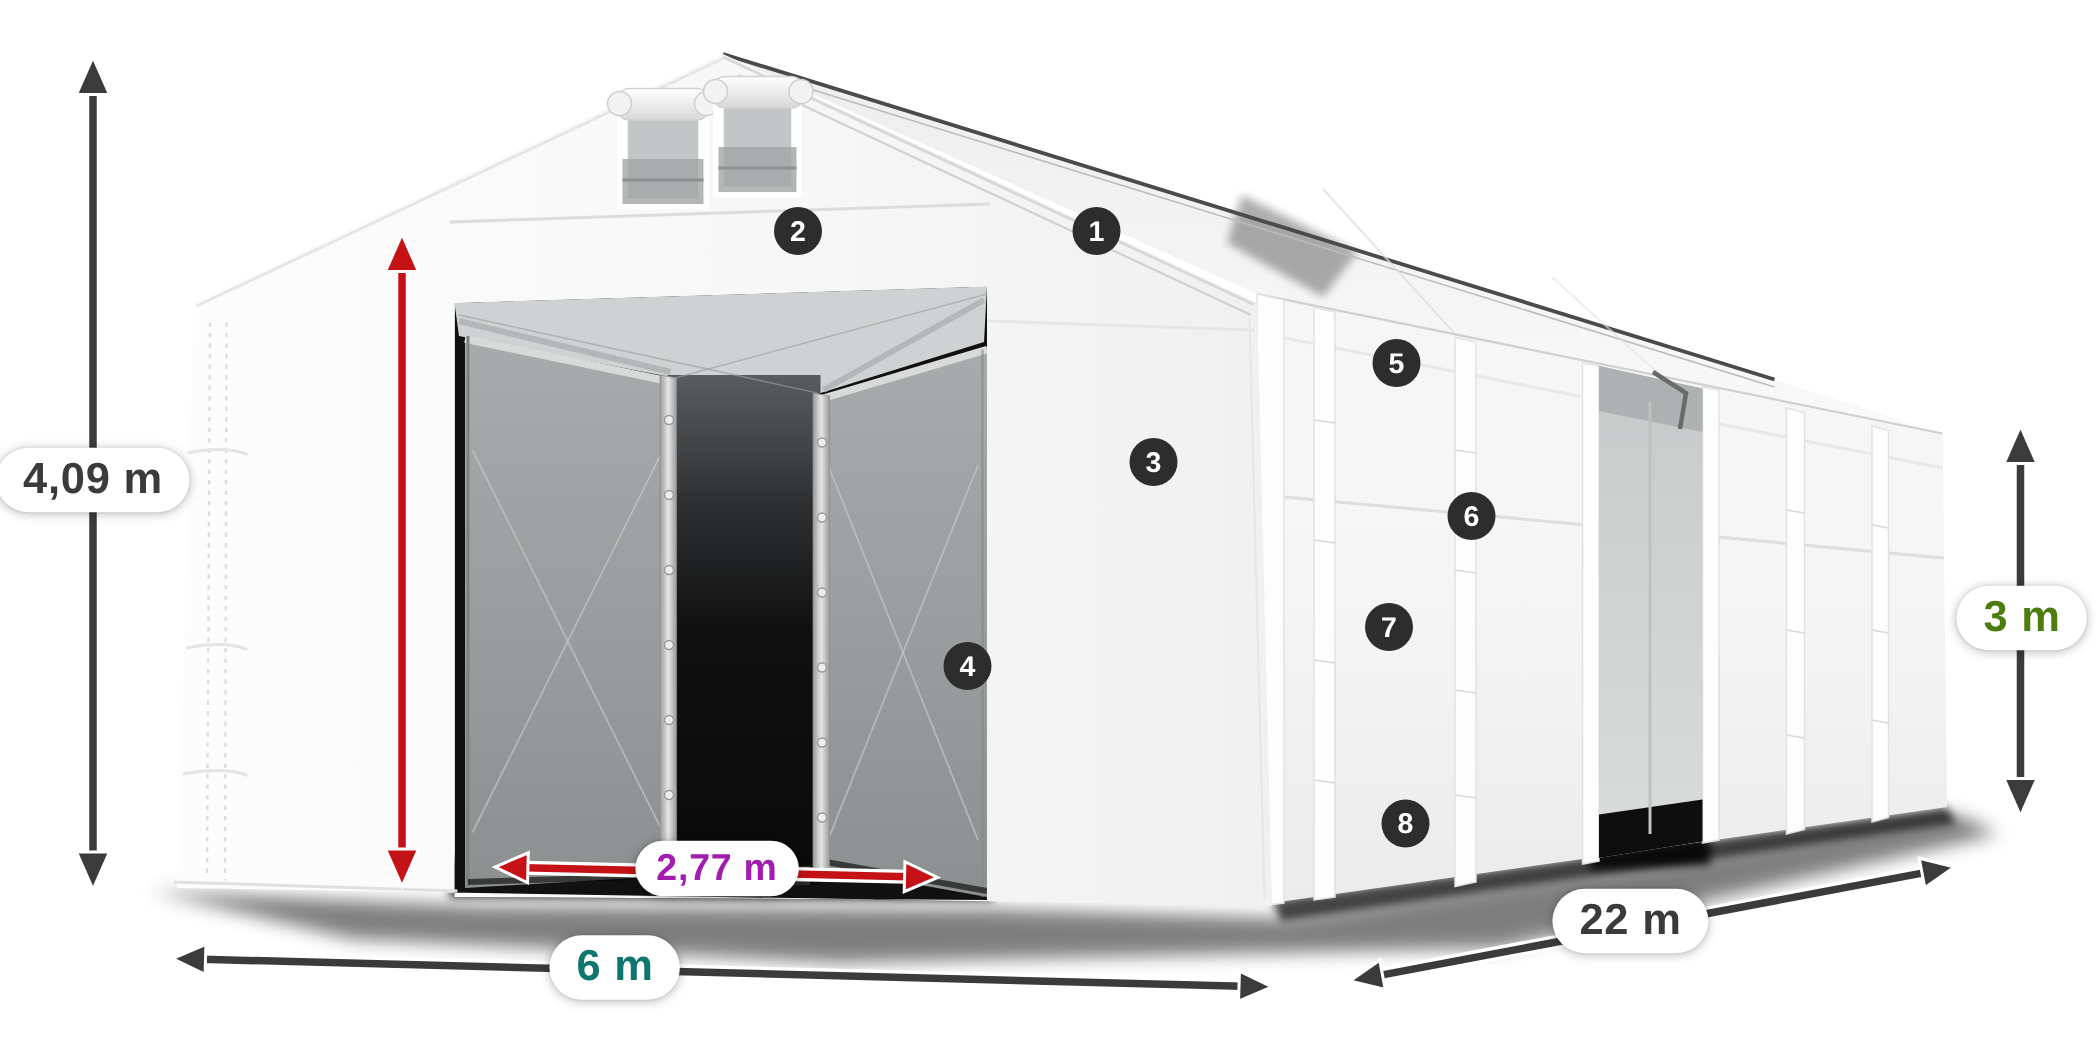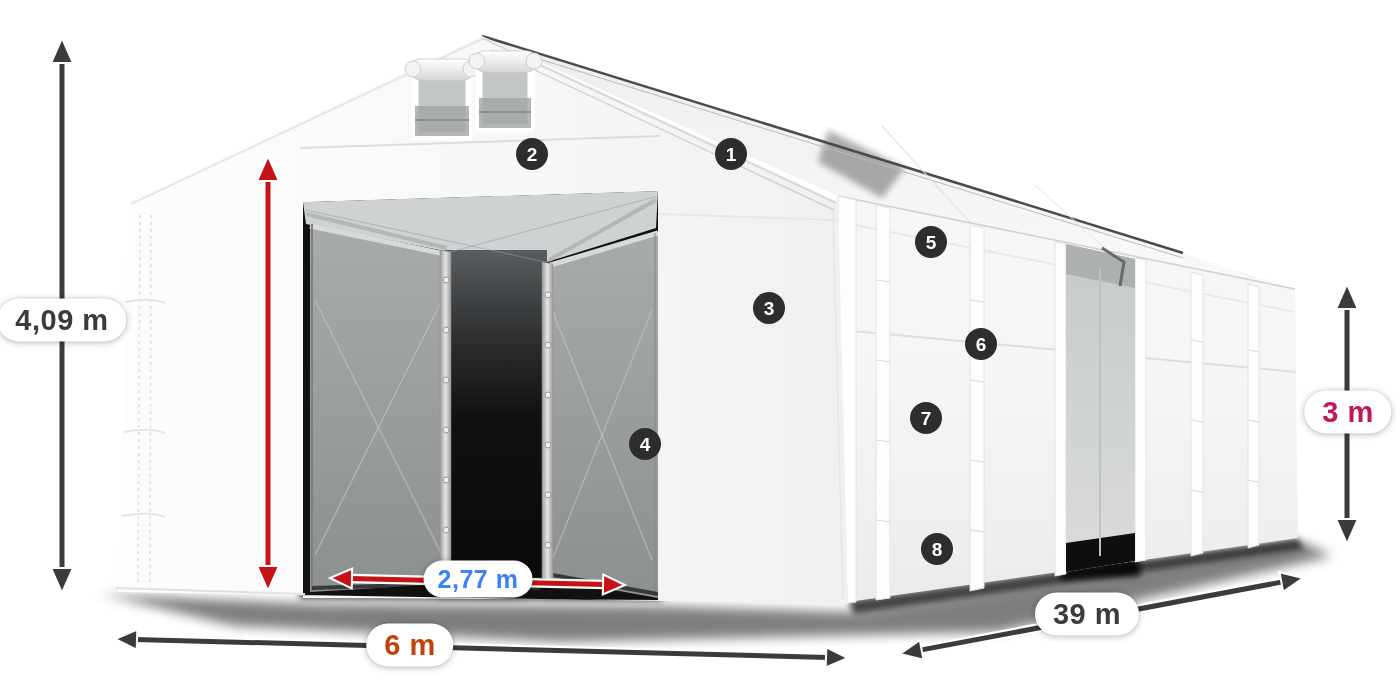--- a/index.html
+++ b/index.html
@@ -300,21 +300,21 @@
       <line x1="1347" y1="303" x2="1347" y2="525" stroke="currentColor" stroke-width="5"></line>
       <polygon points="1347,284 1336,309 1358,309" fill="currentColor" stroke="#ffffff" stroke-width="2"></polygon>
       <polygon points="1347,544 1336,519 1358,519" fill="currentColor" stroke="#ffffff" stroke-width="2"></polygon>
     </g>
   </g>
 </svg>
 
 <div class="pill" style="left: 62px; top: 320px; color: rgb(59, 59, 59);">4,09 m</div>
 
 
-<div class="pill pill--small" style="left: 478px; top: 579px; color: #3b82f6;">2,77 m</div>
-
-<div class="pill" style="left: 410px; top: 645px; color: #c2410c; text-align: right;">6 m</div>
-
-<div class="pill" style="left: 1087px; top: 614px; color: rgb(59, 59, 59);">39 m</div>
-
-<div class="pill" style="left: 1348px; top: 412px; color: #be185d; text-align: center;">3 m</div>
+<div class="pill pill--small" style="left: 478px; top: 579px; color: #a21caf;">2,77 m</div>
+
+<div class="pill" style="left: 410px; top: 645px; color: #0f766e; text-align: right;">6 m</div>
+
+<div class="pill" style="left: 1087px; top: 614px; color: rgb(59, 59, 59);">22 m</div>
+
+<div class="pill" style="left: 1348px; top: 412px; color: #4d7c0f; text-align: center;">3 m</div>
 
 </div>
 
 </body></html>

